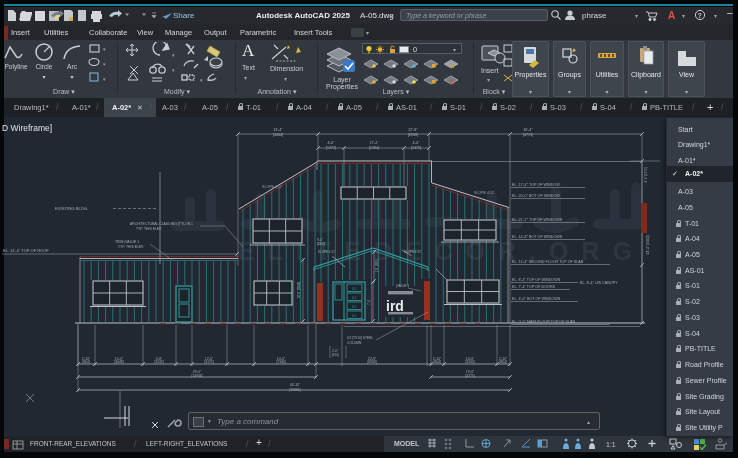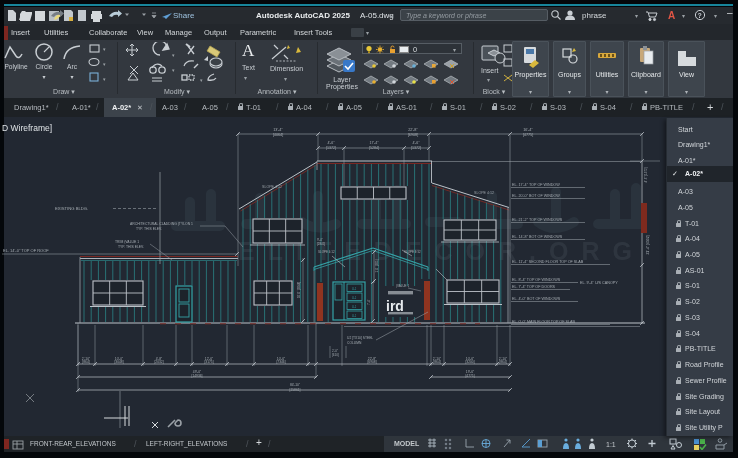--- a/index.html
+++ b/index.html
@@ -700,20 +700,26 @@
 </g>
 </svg>
 
 <svg class="abs" style="left:100px;top:400px;z-index:3;" width="90" height="32" viewBox="0 0 90 32">
  <g stroke="#d6dadd" stroke-width="1" fill="none">
   <path d="M4,18 h24 M25,6 v20 M29,6 v20"></path>
   <path d="M52,22 l6,6 m-6,0 l6,-6"></path>
   <path d="M68,27 l7,-7 m0,3 a3,3 0 1,0 3,-3 l-3,3" stroke-width="1.6" stroke="#9aa0a6"></path>
  </g>
 </svg>
+<div class="abs" style="left:188px;top:412px;width:412px;height:18px;background:#272c33;border:1px solid #5a6168;border-radius:2px;z-index:3;">
+  <div class="abs" style="left:4px;top:3.5px;width:11px;height:10px;background:#3a4046;border:1px solid #6a7178;"></div>
+  <span class="t arr" style="left:19px;top:5px;font-size:5.5px;">▾</span>
+  <span class="t" style="left:28px;top:3.5px;font-size:8px;font-style:italic;color:#8d949a;">Type a command</span>
+  <span class="t arr" style="left:398px;top:5px;">▴</span>
+</div>
 <div class="row" id="statusbar">
  <div class="abs" style="left:0;top:0;width:380px;height:16px;background:#1f2327;"></div>
  <div class="abs" style="left:0px;top:3px;width:5px;height:10px;background:#7e2620;"></div>
  <svg class="abs" style="left:8px;top:3.5px;" width="14" height="10" viewBox="0 0 14 10">
         <g stroke="#9aa0a5" fill="none" stroke-width="0.9">
           <rect x="1" y="1" width="10" height="8"></rect>
           <path d="M1,4 h10 M5,1 v8"></path>
         </g>
       </svg>
  <span class="lay-t" style="left:26px;">FRONT-REAR_ELEVATIONS</span>

